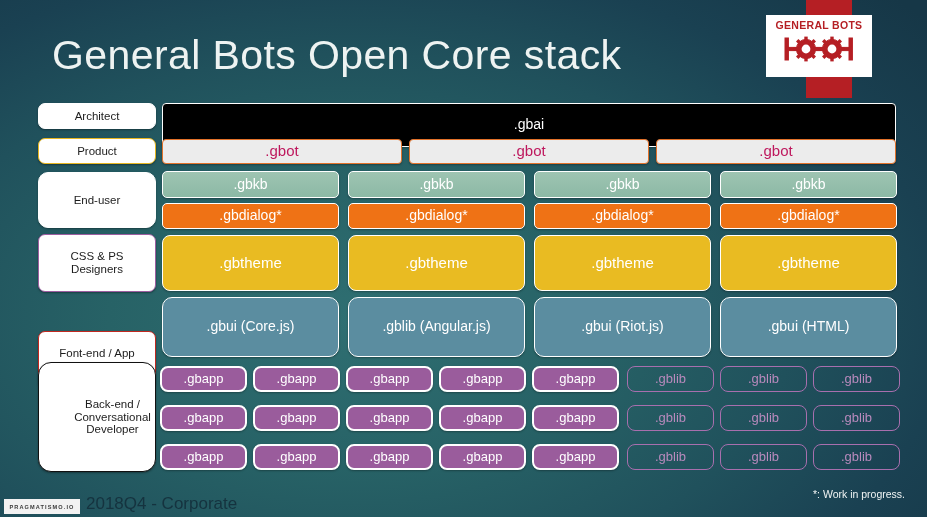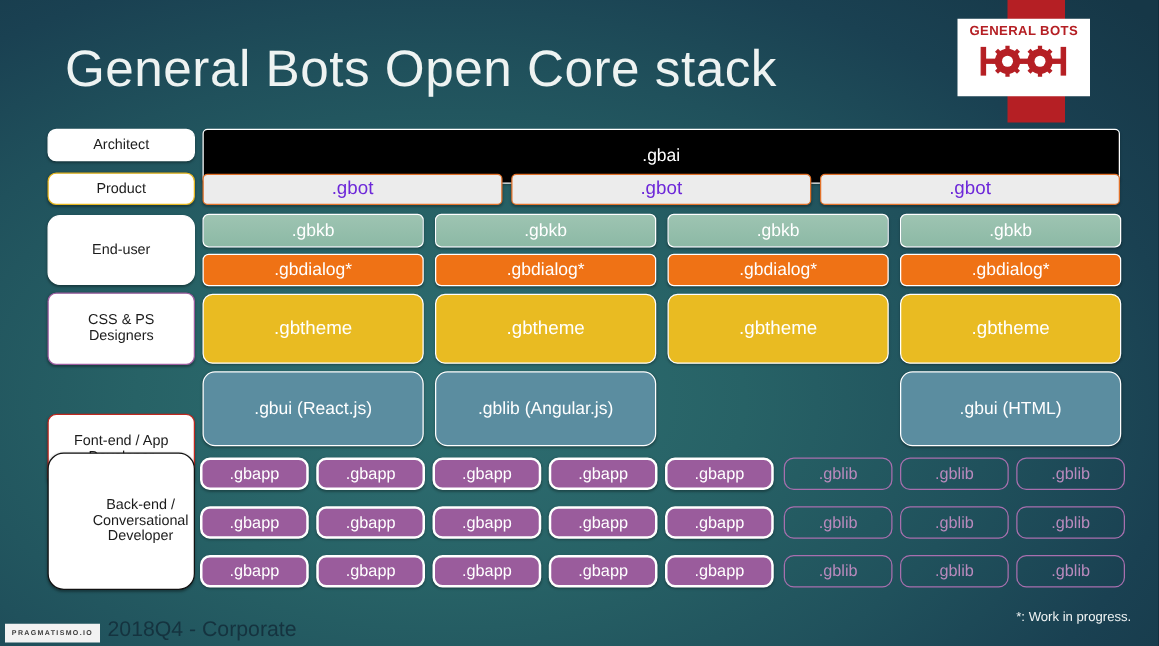--- a/index.html
+++ b/index.html
@@ -94,21 +94,21 @@
 
   
   .bx {
     font-size: 14px;
     border-radius: 5px;
     border: 1.8px solid #ffffff;
     box-shadow: 0 1px 2px rgba(0,0,0,.3);
     color: #ffffff;
   }
   .bx-gbai   { background: #000000; color: #ffffff; font-size: 14px; border-radius: 4px; }
-  .bx-gbot   { background: #ececec; color: #6d28d9; border-color: #e2722a; font-size: 15px; border-radius: 4px;}
+  .bx-gbot   { background: #ececec; color: #be185d; border-color: #e2722a; font-size: 15px; border-radius: 4px;}
   .bx-gbkb   { background: linear-gradient(180deg,#9ec4b2 0%,#8cb9a5 100%); font-size: 14px; border-radius: 5px;}
   .bx-gbdlg  { background: #ef7215; font-size: 14px; border-radius: 5px;}
   .bx-theme  { background: #e9bb22; font-size: 15px; border-radius: 8px;}
   .bx-gbui   { background: #5b8da0; font-size: 14px; border-radius: 10px;}
   .bx-gbapp  { background: #9a5c9c; font-size: 13px; border-radius: 8px; border-width: 2px; }
   .bx-gblib  { background: transparent; border: 1.4px solid #a86fae; color: #b98abd; font-size: 13px; border-radius: 8px; box-shadow:none; }
 
   
   #footer-logo {
     position: absolute;
@@ -216,22 +216,23 @@
     <div class="cell bx bx-gbdlg" style="left:162px; top:203px; width:177px; height:26px;"><span>.gbdialog*</span></div>
     <div class="cell bx bx-gbdlg" style="left:348px; top:203px; width:177px; height:26px;"><span>.gbdialog*</span></div>
     <div class="cell bx bx-gbdlg" style="left:534px; top:203px; width:177px; height:26px;"><span>.gbdialog*</span></div>
     <div class="cell bx bx-gbdlg" style="left:720px; top:203px; width:177px; height:26px;"><span>.gbdialog*</span></div>
 
     <div class="cell bx bx-theme" style="left:162px; top:235px; width:177px; height:56px;"><span>.gbtheme</span></div>
     <div class="cell bx bx-theme" style="left:348px; top:235px; width:177px; height:56px;"><span>.gbtheme</span></div>
     <div class="cell bx bx-theme" style="left:534px; top:235px; width:177px; height:56px;"><span>.gbtheme</span></div>
     <div class="cell bx bx-theme" style="left:720px; top:235px; width:177px; height:56px;"><span>.gbtheme</span></div>
 
-    <div class="cell bx bx-gbui" style="left:162px; top:297px; width:177px; height:60px;"><span>.gbui (React.js)</span></div>
+    <div class="cell bx bx-gbui" style="left:162px; top:297px; width:177px; height:60px;"><span>.gbui (Core.js)</span></div>
     <div class="cell bx bx-gbui" style="left:348px; top:297px; width:177px; height:60px;"><span>.gblib (Angular.js)</span></div>
+    <div class="cell bx bx-gbui" style="left:534px; top:297px; width:177px; height:60px;"><span>.gbui (Riot.js)</span></div>
     <div class="cell bx bx-gbui" style="left:720px; top:297px; width:177px; height:60px;"><span>.gbui (HTML)</span></div>
 
     <div class="cell bx bx-gbapp" style="left:160px; top:366px; width:87px; height:26px;"><span>.gbapp</span></div>
     <div class="cell bx bx-gbapp" style="left:253px; top:366px; width:87px; height:26px;"><span>.gbapp</span></div>
     <div class="cell bx bx-gbapp" style="left:346px; top:366px; width:87px; height:26px;"><span>.gbapp</span></div>
     <div class="cell bx bx-gbapp" style="left:439px; top:366px; width:87px; height:26px;"><span>.gbapp</span></div>
     <div class="cell bx bx-gbapp" style="left:532px; top:366px; width:87px; height:26px;"><span>.gbapp</span></div>
 
     <div class="cell bx bx-gbapp" style="left:160px; top:405px; width:87px; height:26px;"><span>.gbapp</span></div>
     <div class="cell bx bx-gbapp" style="left:253px; top:405px; width:87px; height:26px;"><span>.gbapp</span></div>

